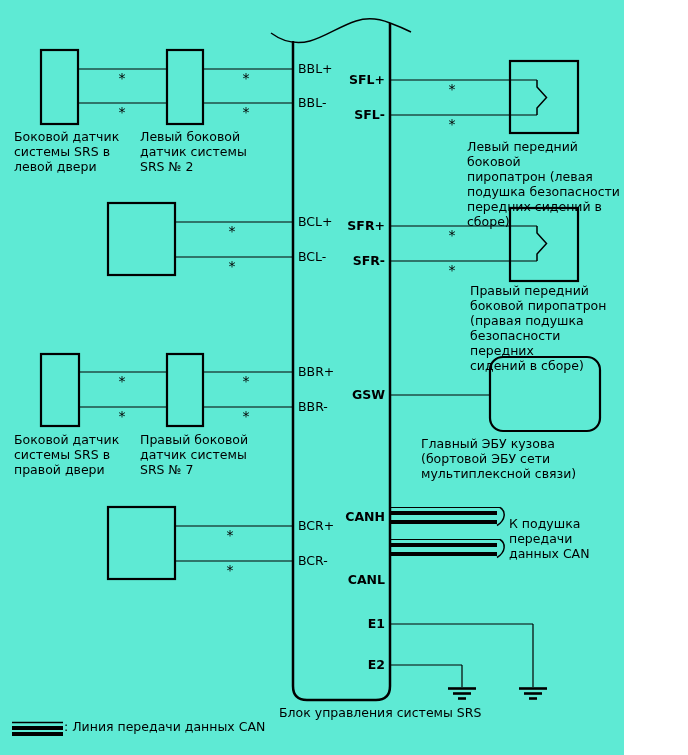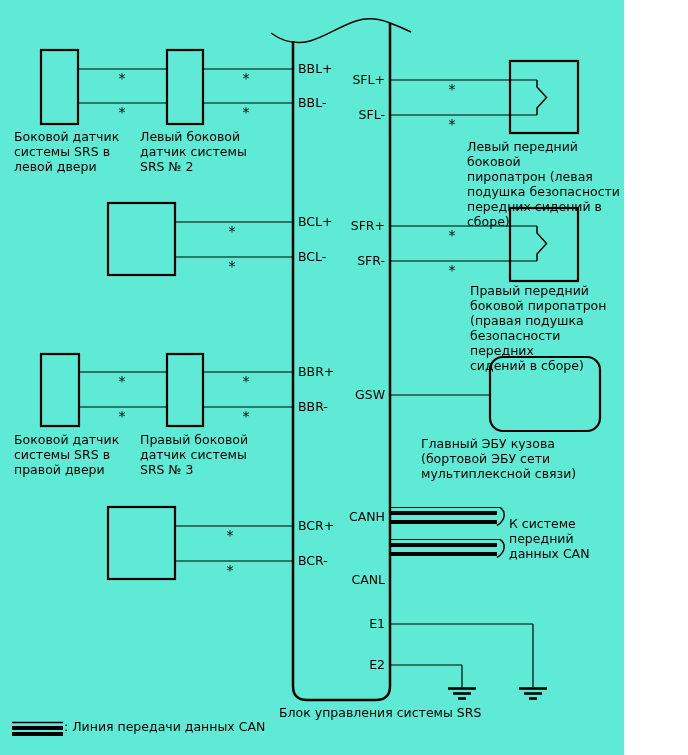--- a/index.html
+++ b/index.html
@@ -1,21 +1,21 @@
 <!DOCTYPE html>
 <html><head>
 <meta charset="utf-8">
 <style>
   html,body{margin:0;padding:0;background:#ffffff;}
   #canvas{position:relative;width:624px;height:755px;background:#5eead4;overflow:hidden;
           font-family:"DejaVu Sans",sans-serif;color:#000;}
   #wiring{position:absolute;left:0;top:0;}
   .lbl{position:absolute;font-size:12.5px;line-height:15px;white-space:pre-line;}
   .term{position:absolute;font-size:12.5px;line-height:15px;height:15px;}
-  .term-r{left:300px;width:85px;text-align:right;}
+  .term-r{left:300px;width:85px;text-align:right;font-weight:bold;}
   .term-l{left:298px;}
   .ast{position:absolute;width:10px;text-align:center;font-size:14px;line-height:14px;}
   .note{position:absolute;font-size:12.5px;line-height:16px;white-space:pre-line;}
 </style>
 </head>
 <body>
 
 <div id="canvas">
 
   <svg id="wiring" width="688" height="755" viewBox="0 0 688 755">
@@ -117,34 +117,34 @@
 системы SRS в
 левой двери</div>
   <div class="lbl" style="left:140px;top:129px">Левый боковой
 датчик системы
 SRS № 2</div>
   <div class="lbl" style="left:14px;top:432px">Боковой датчик
 системы SRS в
 правой двери</div>
   <div class="lbl" style="left:140px;top:432px">Правый боковой
 датчик системы
-SRS № 3</div>
+SRS № 7</div>
   <div class="lbl" style="left:467px;top:139px">Левый передний боковой
 пиропатрон (левая
 подушка безопасности
 передних сидений в
 сборе)</div>
   <div class="lbl" style="left:470px;top:283px">Правый передний
 боковой пиропатрон
 (правая подушка
 безопасности передних
 сидений в сборе)</div>
   <div class="lbl" style="left:421px;top:436px">Главный ЭБУ кузова (бортовой ЭБУ сети
 мультиплексной связи)</div>
-  <div class="lbl" style="left:509px;top:516px">К системе передний
+  <div class="lbl" style="left:509px;top:516px">К подушка передачи
 данных CAN</div>
   <div class="lbl" style="left:279px;top:705px">Блок управления системы SRS</div>
 
   <div class="note" style="left:64px;top:719px">: Линия передачи данных CAN</div>
 
   <span class="ast" style="left:117px;top:71px">*</span>
   <span class="ast" style="left:241px;top:71px">*</span>
   <span class="ast" style="left:117px;top:105px">*</span>
   <span class="ast" style="left:241px;top:105px">*</span>
   <span class="ast" style="left:227px;top:224px">*</span>

